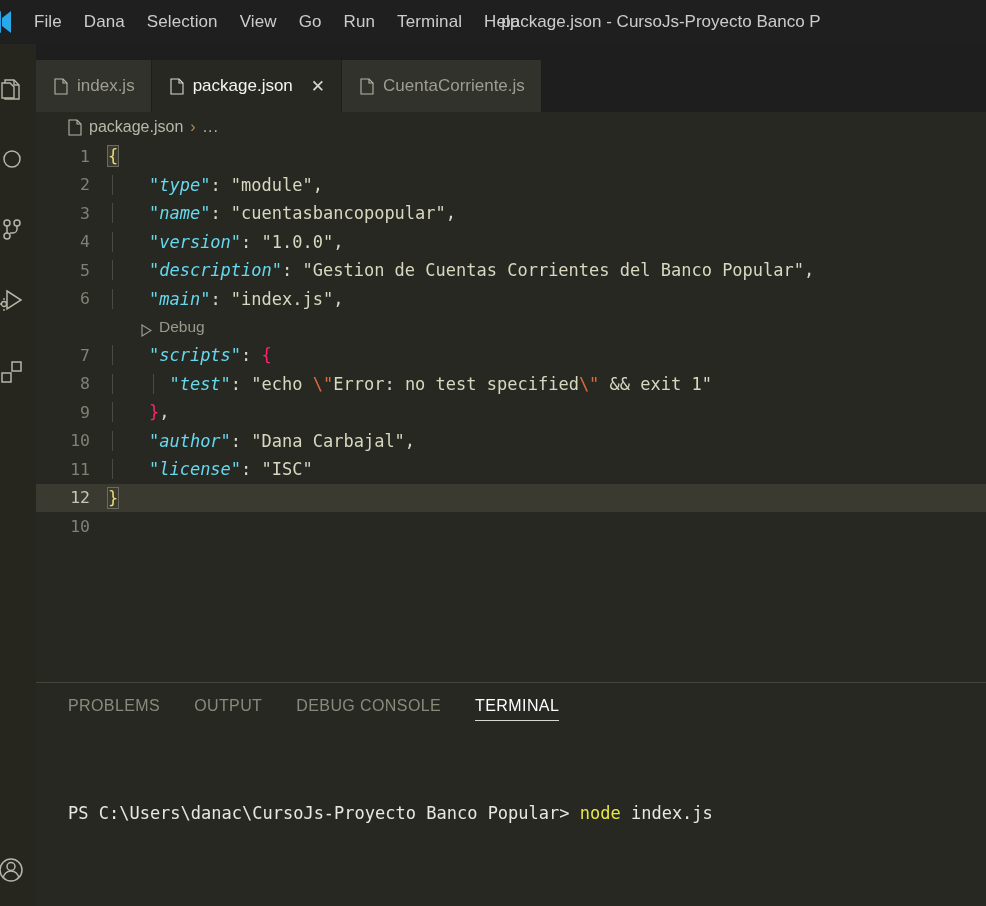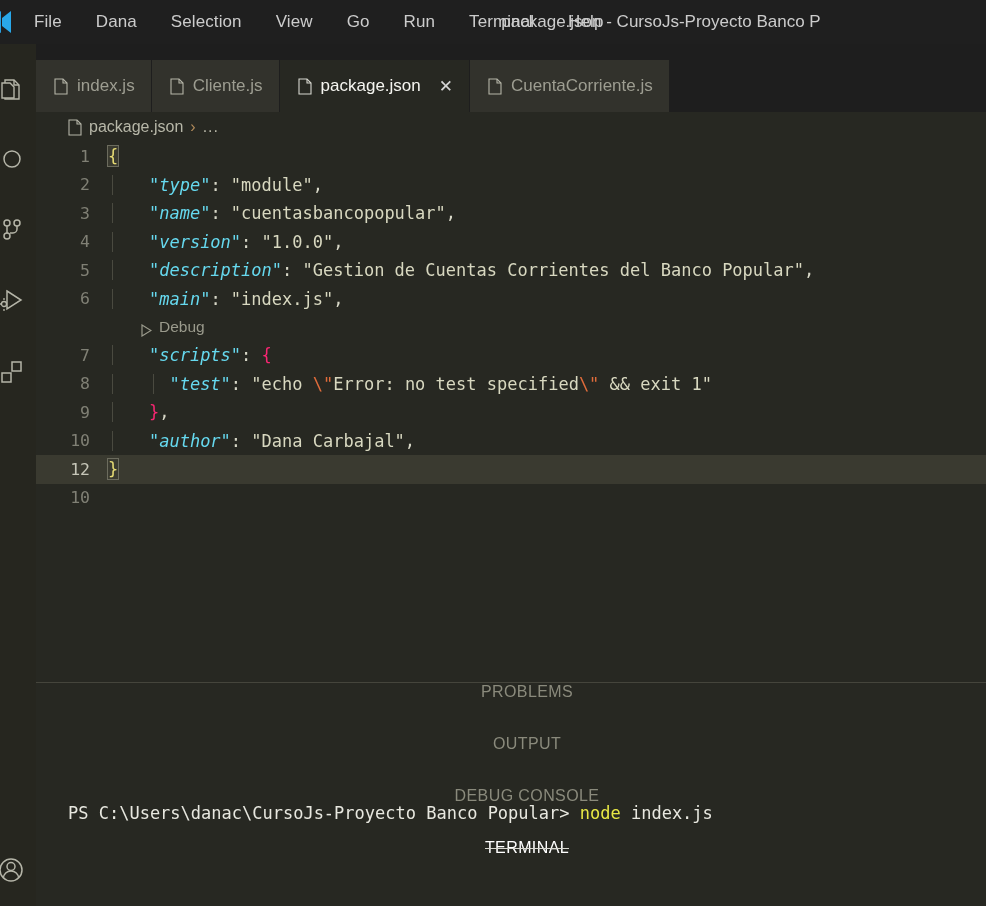--- a/index.html
+++ b/index.html
@@ -15,21 +15,21 @@
   
   .titlebar {
     position: absolute; left: 0; top: 0; width: 986px; height: 44px;
     background: #1f1f1f;
     display: flex; align-items: center;
   }
   .vscode-logo {
     width: 26px; height: 26px; margin-left: -9px; margin-right: 6px;
     flex: 0 0 auto; position: relative;
   }
-  .menu-list { display: flex; align-items: center; gap: 12px; }
+  .menu-list { display: flex; align-items: center; gap: 0px; }
   .menu-item {
     color: #cccccc; font-size: 17px; padding: 3px 11px; white-space: nowrap;
     letter-spacing: 0.1px;
   }
   .window-title {
     position: absolute; left: 0; top: 0; width: 986px; height: 44px;
     display: flex; align-items: center; justify-content: center;
     color: #cccccc; font-size: 17px; pointer-events: none;
     padding-left: 200px; overflow: hidden; white-space: nowrap;
   }
@@ -125,21 +125,21 @@
   .codelens .cl-pad { width: 72px; flex: 0 0 auto; }
   .codelens .cl-inner { display: flex; align-items: flex-end; gap: 7px; padding-left: 32px; }
   .play-tri { width: 12px; height: 13px; }
 
   
   .panel {
     position: absolute; left: 0; top: 622px; width: 950px; height: 284px;
     background: #272822; border-top: 1px solid #45453c;
   }
   .panel-tabs {
-    height: 46px; display: flex; align-items: center; padding-left: 32px; gap: 34px; flex-direction: column;
+    height: 46px; display: flex; align-items: center; padding-left: 32px; gap: 34px;
   }
   .panel-tab {
     color: #8a8a7c; font-size: 16px; letter-spacing: 0.4px;
     height: 46px; display: flex; align-items: center; position: relative;
   }
   .panel-tab.active { color: #ffffff; }
   .panel-tab.active::after {
     content: ""; position: absolute; left: 0; right: 0; bottom: 8px;
     height: 1px; background: #d8d8d0;
   }
@@ -231,29 +231,20 @@
       <div class="tab">
         <span class="file-ico">
           <svg width="14" height="17" viewBox="0 0 14 17">
             <path d="M1 1 h8 l4 4 v11 h-12 z" fill="none" stroke="#b5b5a8" stroke-width="1.1"></path>
             <path d="M9 1 v4 h4" fill="none" stroke="#b5b5a8" stroke-width="1.1"></path>
           </svg>
         </span>
         <span class="tab-label">index.js</span>
       </div>
 
-      <div class="tab">
-        <span class="file-ico">
-          <svg width="14" height="17" viewBox="0 0 14 17">
-            <path d="M1 1 h8 l4 4 v11 h-12 z" fill="none" stroke="#b5b5a8" stroke-width="1.1"></path>
-            <path d="M9 1 v4 h4" fill="none" stroke="#b5b5a8" stroke-width="1.1"></path>
-          </svg>
-        </span>
-        <span class="tab-label">Cliente.js</span>
-      </div>
 
       <div class="tab active">
         <span class="file-ico">
           <svg width="14" height="17" viewBox="0 0 14 17">
             <path d="M1 1 h8 l4 4 v11 h-12 z" fill="none" stroke="#d8d8d0" stroke-width="1.1"></path>
             <path d="M9 1 v4 h4" fill="none" stroke="#d8d8d0" stroke-width="1.1"></path>
           </svg>
         </span>
         <span class="tab-label">package.json</span>
         <span class="close-x">✕</span>
@@ -339,20 +330,24 @@
       <div class="code-line">
         <span class="ln">9</span>
         <span class="ltext"><span class="indent-guide" style="left:4px"></span>    <span class="t-brace-pink">}</span><span class="t-punct">,</span></span>
       </div>
 
       <div class="code-line">
         <span class="ln">10</span>
         <span class="ltext"><span class="indent-guide" style="left:4px"></span>    <span class="t-key">"author"</span><span class="t-punct">: </span><span class="t-str">"Dana Carbajal"</span><span class="t-punct">,</span></span>
       </div>
 
+      <div class="code-line">
+        <span class="ln">11</span>
+        <span class="ltext"><span class="indent-guide" style="left:4px"></span>    <span class="t-key">"license"</span><span class="t-punct">: </span><span class="t-str">"ISC"</span></span>
+      </div>
 
       <div class="code-line current">
         <span class="ln">12</span>
         <span class="ltext"><span class="t-brace-hl">}</span></span>
       </div>
 
       <div class="code-line">
         <span class="ln">10</span>
         <span class="ltext"></span>
       </div>

